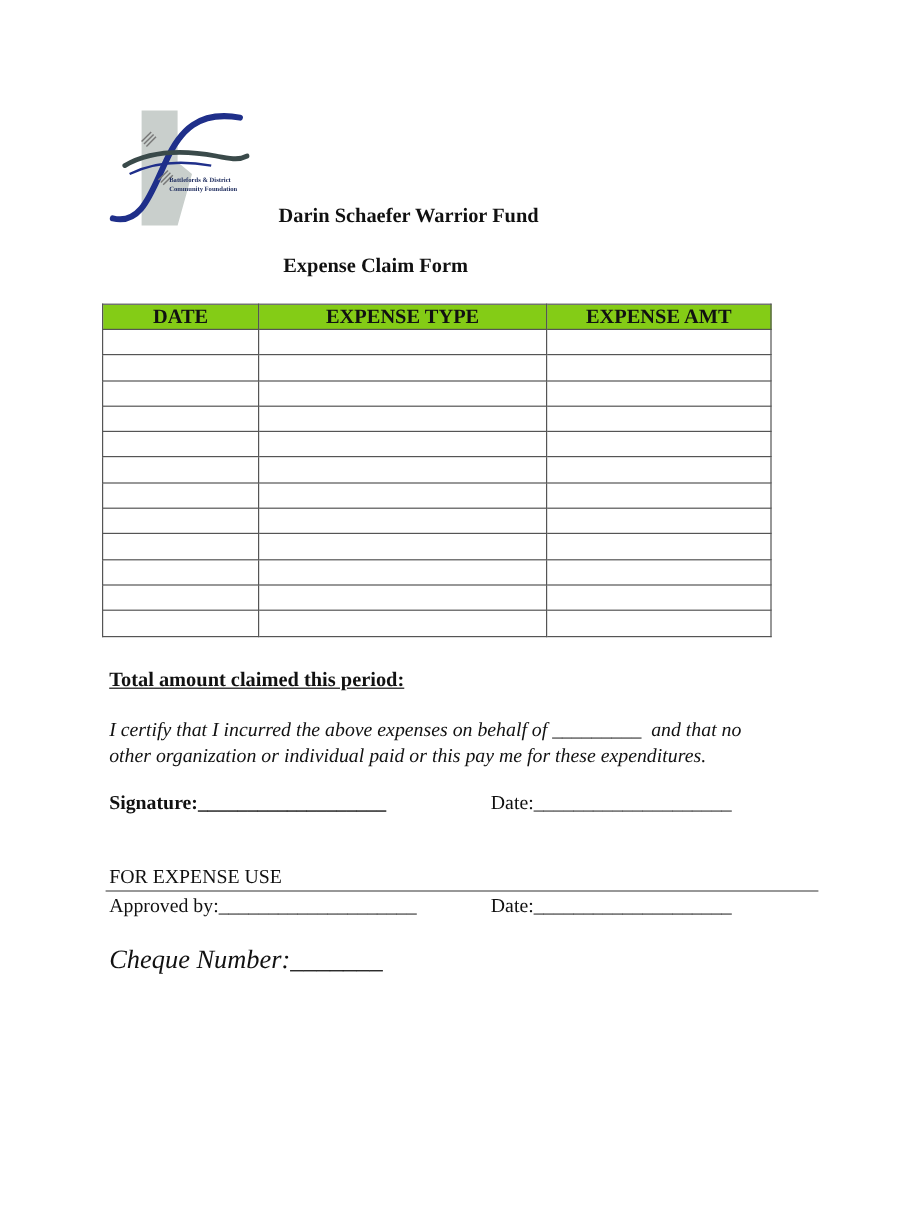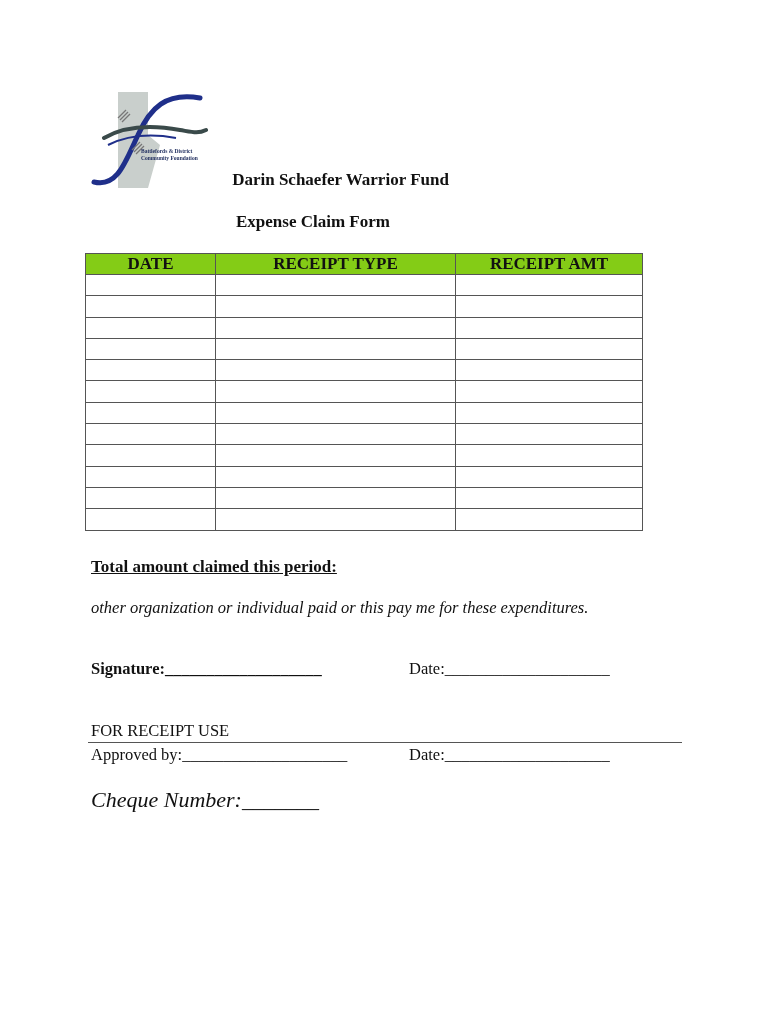--- a/index.html
+++ b/index.html
@@ -60,22 +60,22 @@
 
 <table class="claims">
   <colgroup>
     <col style="width:130px">
       <col style="width:240px">
       <col style="width:187px">
   </colgroup>
   <thead>
     <tr>
       <th>DATE</th>
-      <th>RECEIPT TYPE</th>
-      <th>RECEIPT AMT</th>
+      <th>EXPENSE TYPE</th>
+      <th>EXPENSE AMT</th>
     </tr>
   </thead>
   <tbody id="table-body">
       <tr>
         <td></td>
         <td></td>
         <td></td>
       </tr>
       <tr>
         <td></td>
@@ -131,23 +131,24 @@
         <td></td>
         <td></td>
         <td></td>
       </tr>
     </tbody>
 </table>
 
 <div class="abs total">Total amount claimed this period:</div>
 
 <div class="abs certify">
+  <div style="white-space:pre">I certify that I incurred the above expenses on behalf of _________  and that no</div>
   <div>other organization or individual paid or this pay me for these expenditures.</div>
 </div>
 
 <div class="abs sig">Signature:___________________</div>
 <div class="abs sigdate">Date:____________________</div>
 
-<div class="abs office">FOR RECEIPT USE</div>
+<div class="abs office">FOR EXPENSE USE</div>
 <div class="abs office-line"></div>
 <div class="abs approved">Approved by:____________________</div>
 <div class="abs approveddate">Date:____________________</div>
 <div class="abs cheque">Cheque Number:_______</div>
 
 </body></html>

